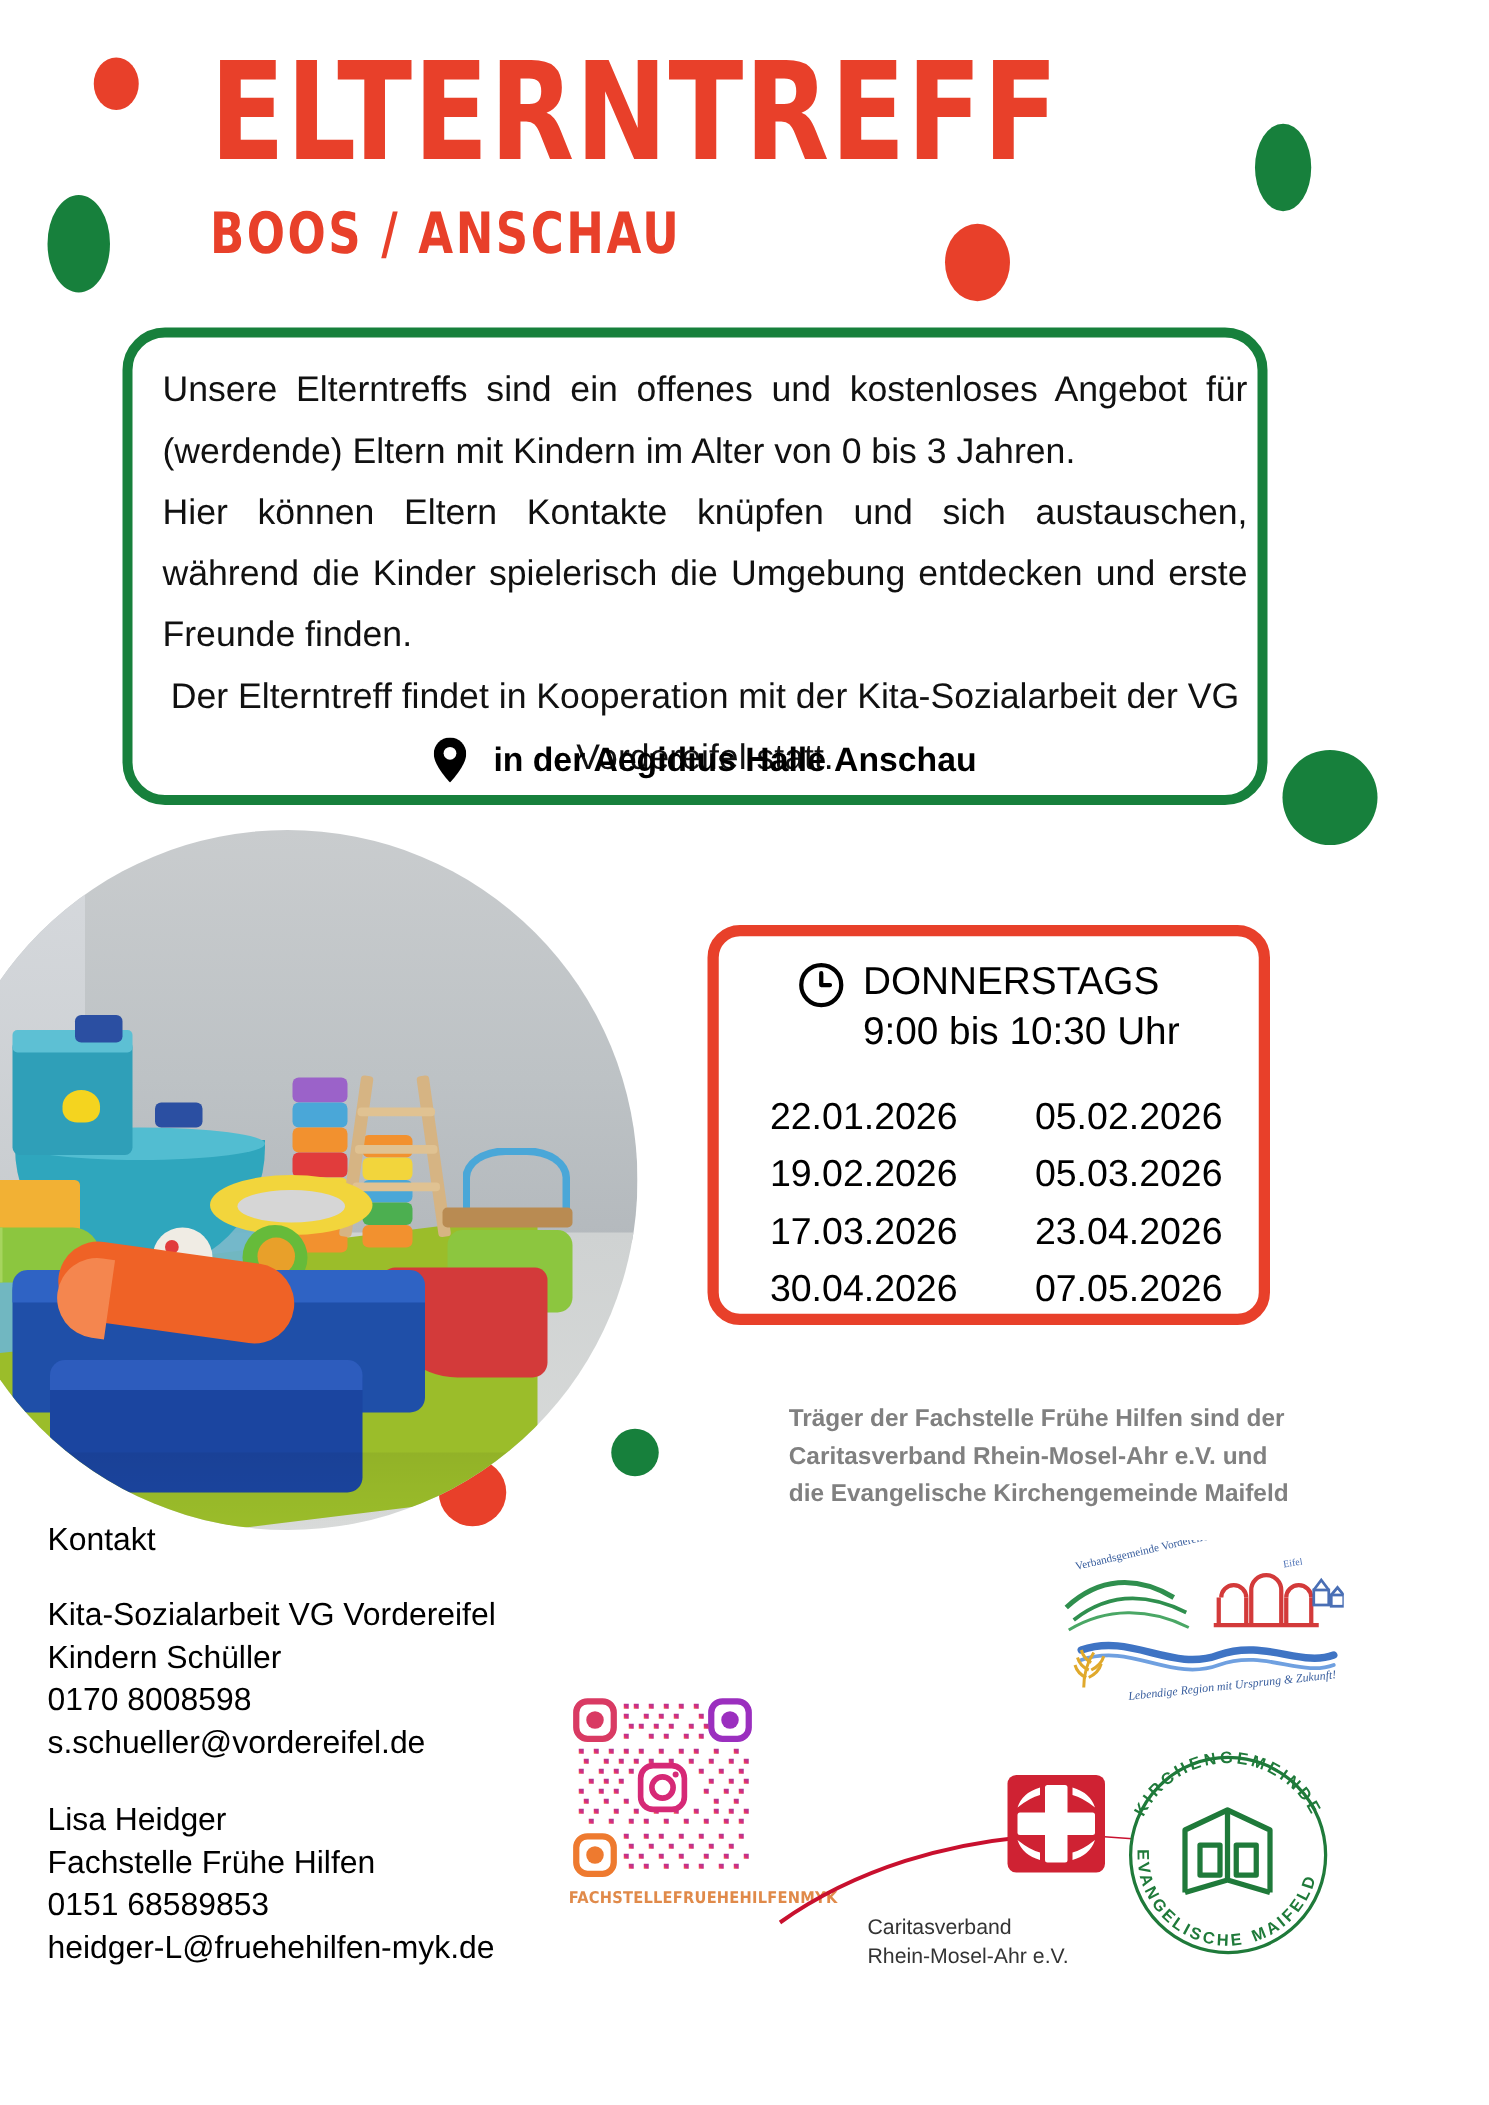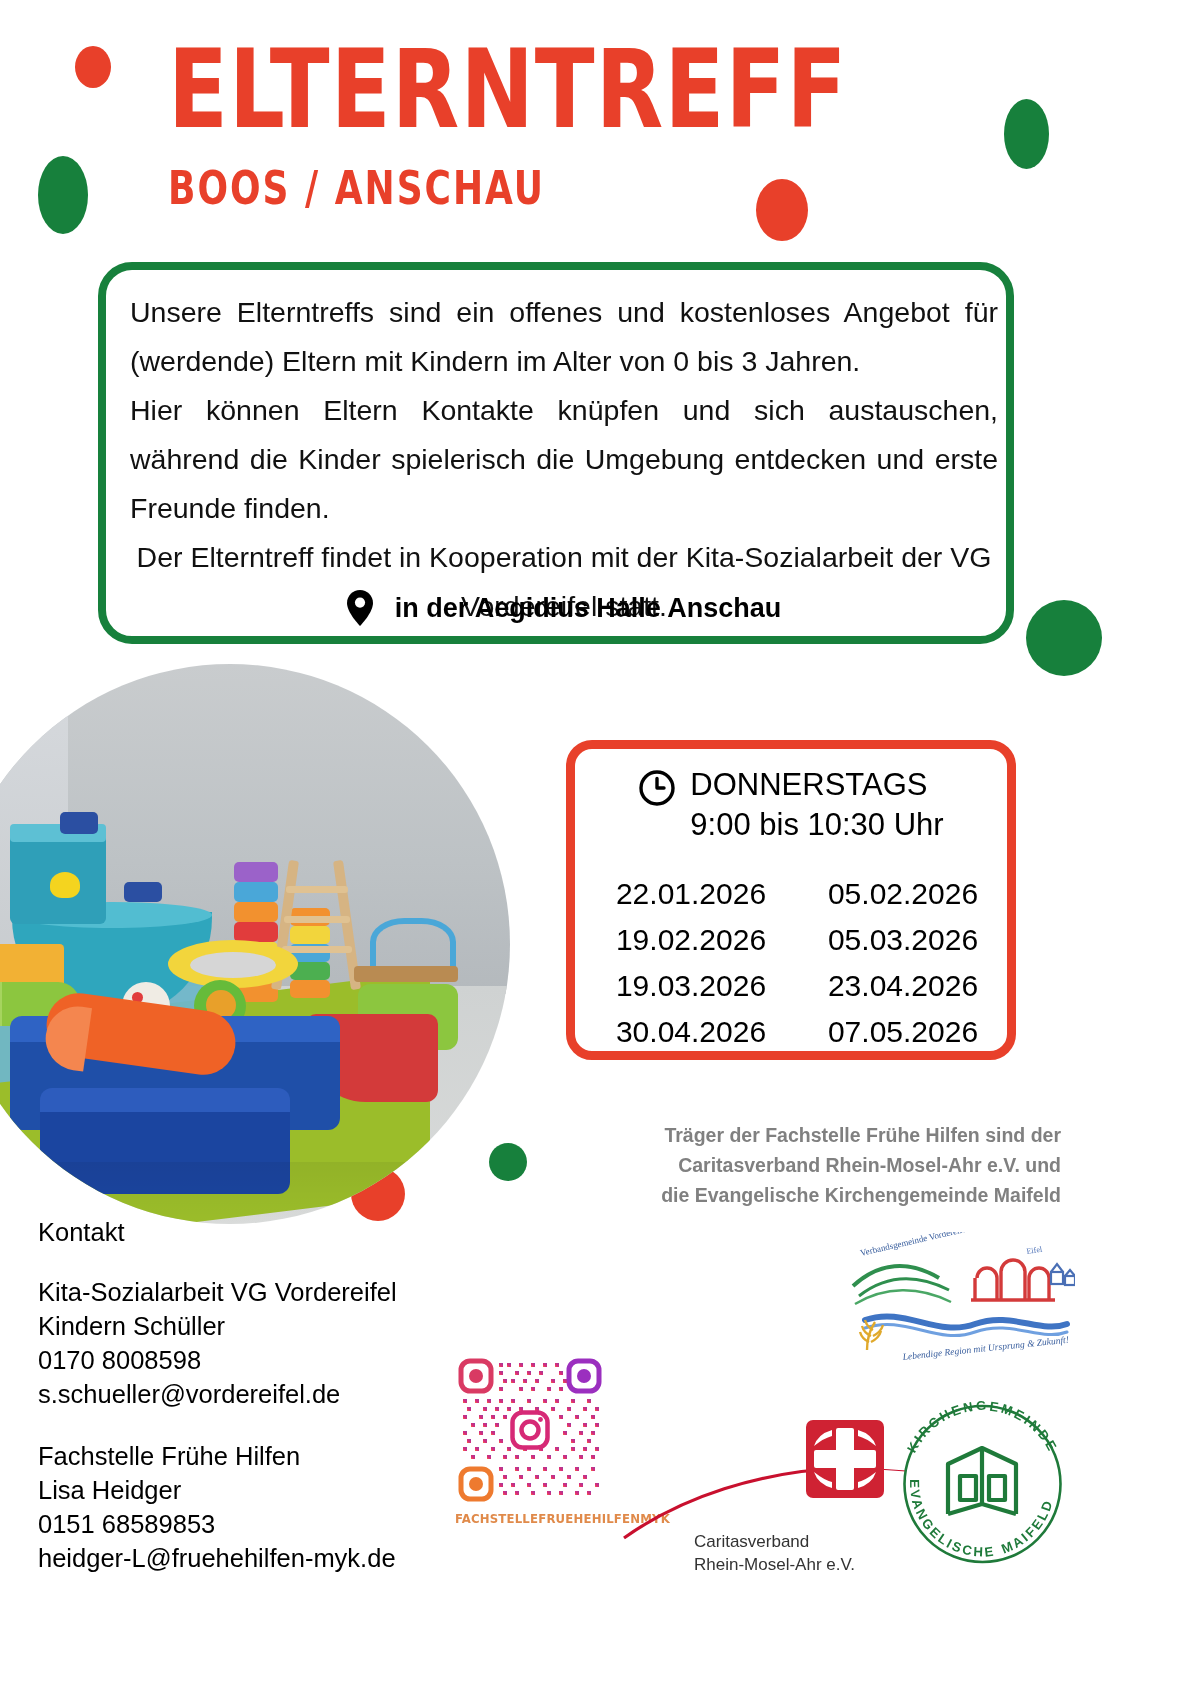--- a/index.html
+++ b/index.html
@@ -72,21 +72,21 @@
     position:absolute;left:22px;top:124px;width:400px;
     display:grid;grid-template-columns:1fr 1fr;
     row-gap:4px;column-gap:24px;
     font-size:30px;line-height:42px;text-align:center;
   }
 
   
   #traeger{
     position:absolute;left:631px;top:1120px;width:430px;
     font-size:19.5px;line-height:30px;font-weight:bold;color:#808080;
-    text-align:right;
+    text-align:left;
   }
 
   
   #contact{position:absolute;left:38px;top:1215px;width:420px;font-size:25.5px;line-height:34px;}
   #contact .kontakt-head{margin-bottom:26px;}
   #contact .blk{margin-bottom:28px;}
   #contact .blk div{white-space:nowrap;}
 
   
   #qr-wrap{position:absolute;left:455px;top:1355px;width:150px;}
@@ -231,21 +231,21 @@
     <span class="txt">
       <div>DONNERSTAGS</div>
       <div>9:00 bis 10:30 Uhr</div>
     </span>
   </div>
   <div id="dates">
     <span>22.01.2026</span>
     <span>05.02.2026</span>
     <span>19.02.2026</span>
     <span>05.03.2026</span>
-    <span>19.03.2026</span>
+    <span>17.03.2026</span>
     <span>23.04.2026</span>
     <span>30.04.2026</span>
     <span>07.05.2026</span>
   </div>
 </div>
 
 <div id="traeger">
   <div>Träger der Fachstelle Frühe Hilfen sind der</div>
   <div>Caritasverband Rhein-Mosel-Ahr e.V. und</div>
   <div>die Evangelische Kirchengemeinde Maifeld</div>
@@ -253,22 +253,22 @@
 
 <div id="contact">
   <div class="kontakt-head">Kontakt</div>
   <div class="blk">
     <div>Kita-Sozialarbeit VG Vordereifel</div>
     <div>Kindern Schüller</div>
     <div>0170 8008598</div>
     <div>s.schueller@vordereifel.de</div>
   </div>
   <div class="blk">
+    <div>Lisa Heidger</div>
     <div>Fachstelle Frühe Hilfen</div>
-    <div>Lisa Heidger</div>
     <div>0151 68589853</div>
     <div>heidger-L@fruehehilfen-myk.de</div>
   </div>
 </div>
 
 <div id="qr-wrap">
   <div style="line-height:0;">
     <svg width="150" height="150" viewBox="0 0 150 150" aria-hidden="true">
       <defs>
         <linearGradient id="igGrad" x1="0" y1="1" x2="1" y2="0">

